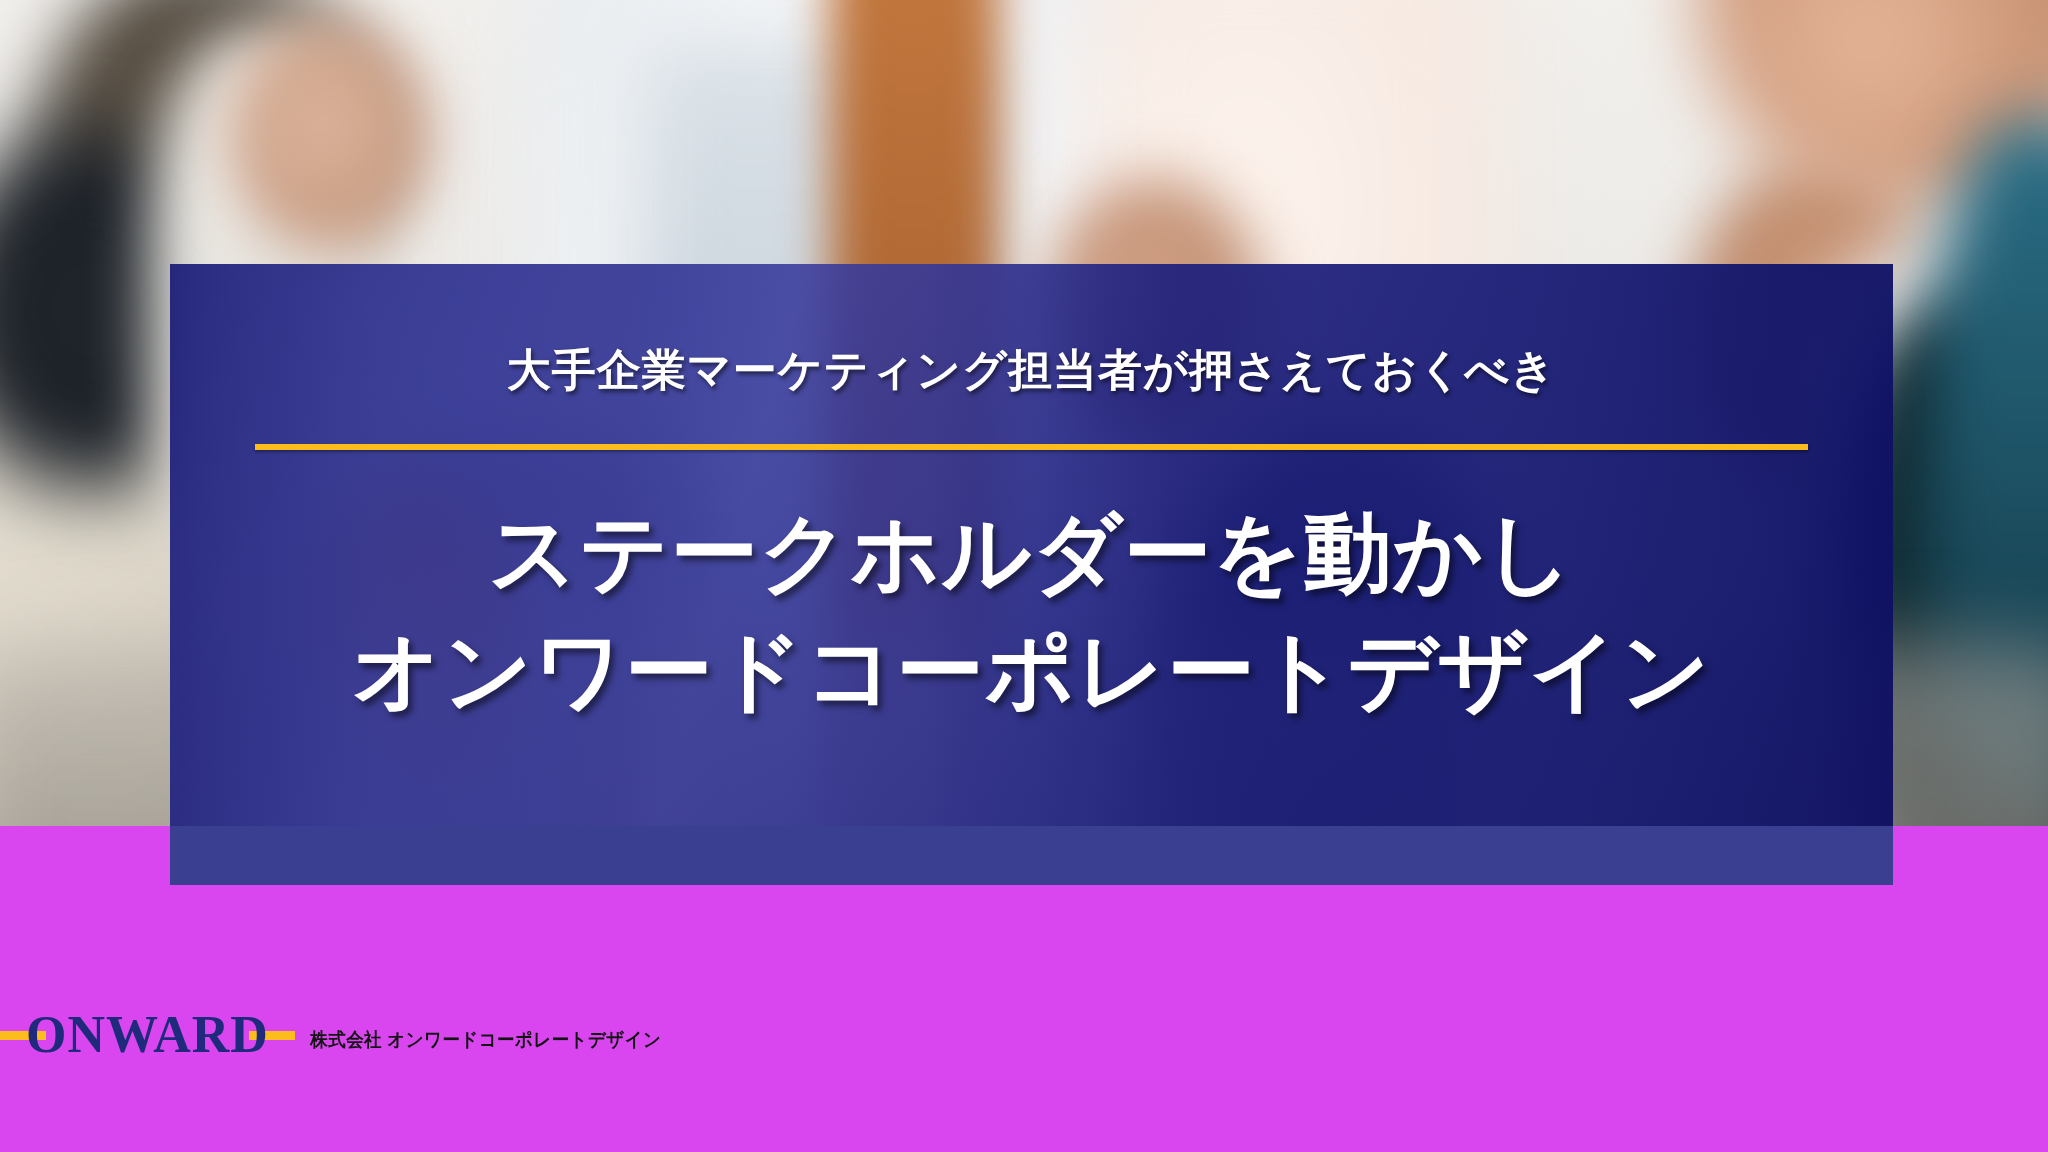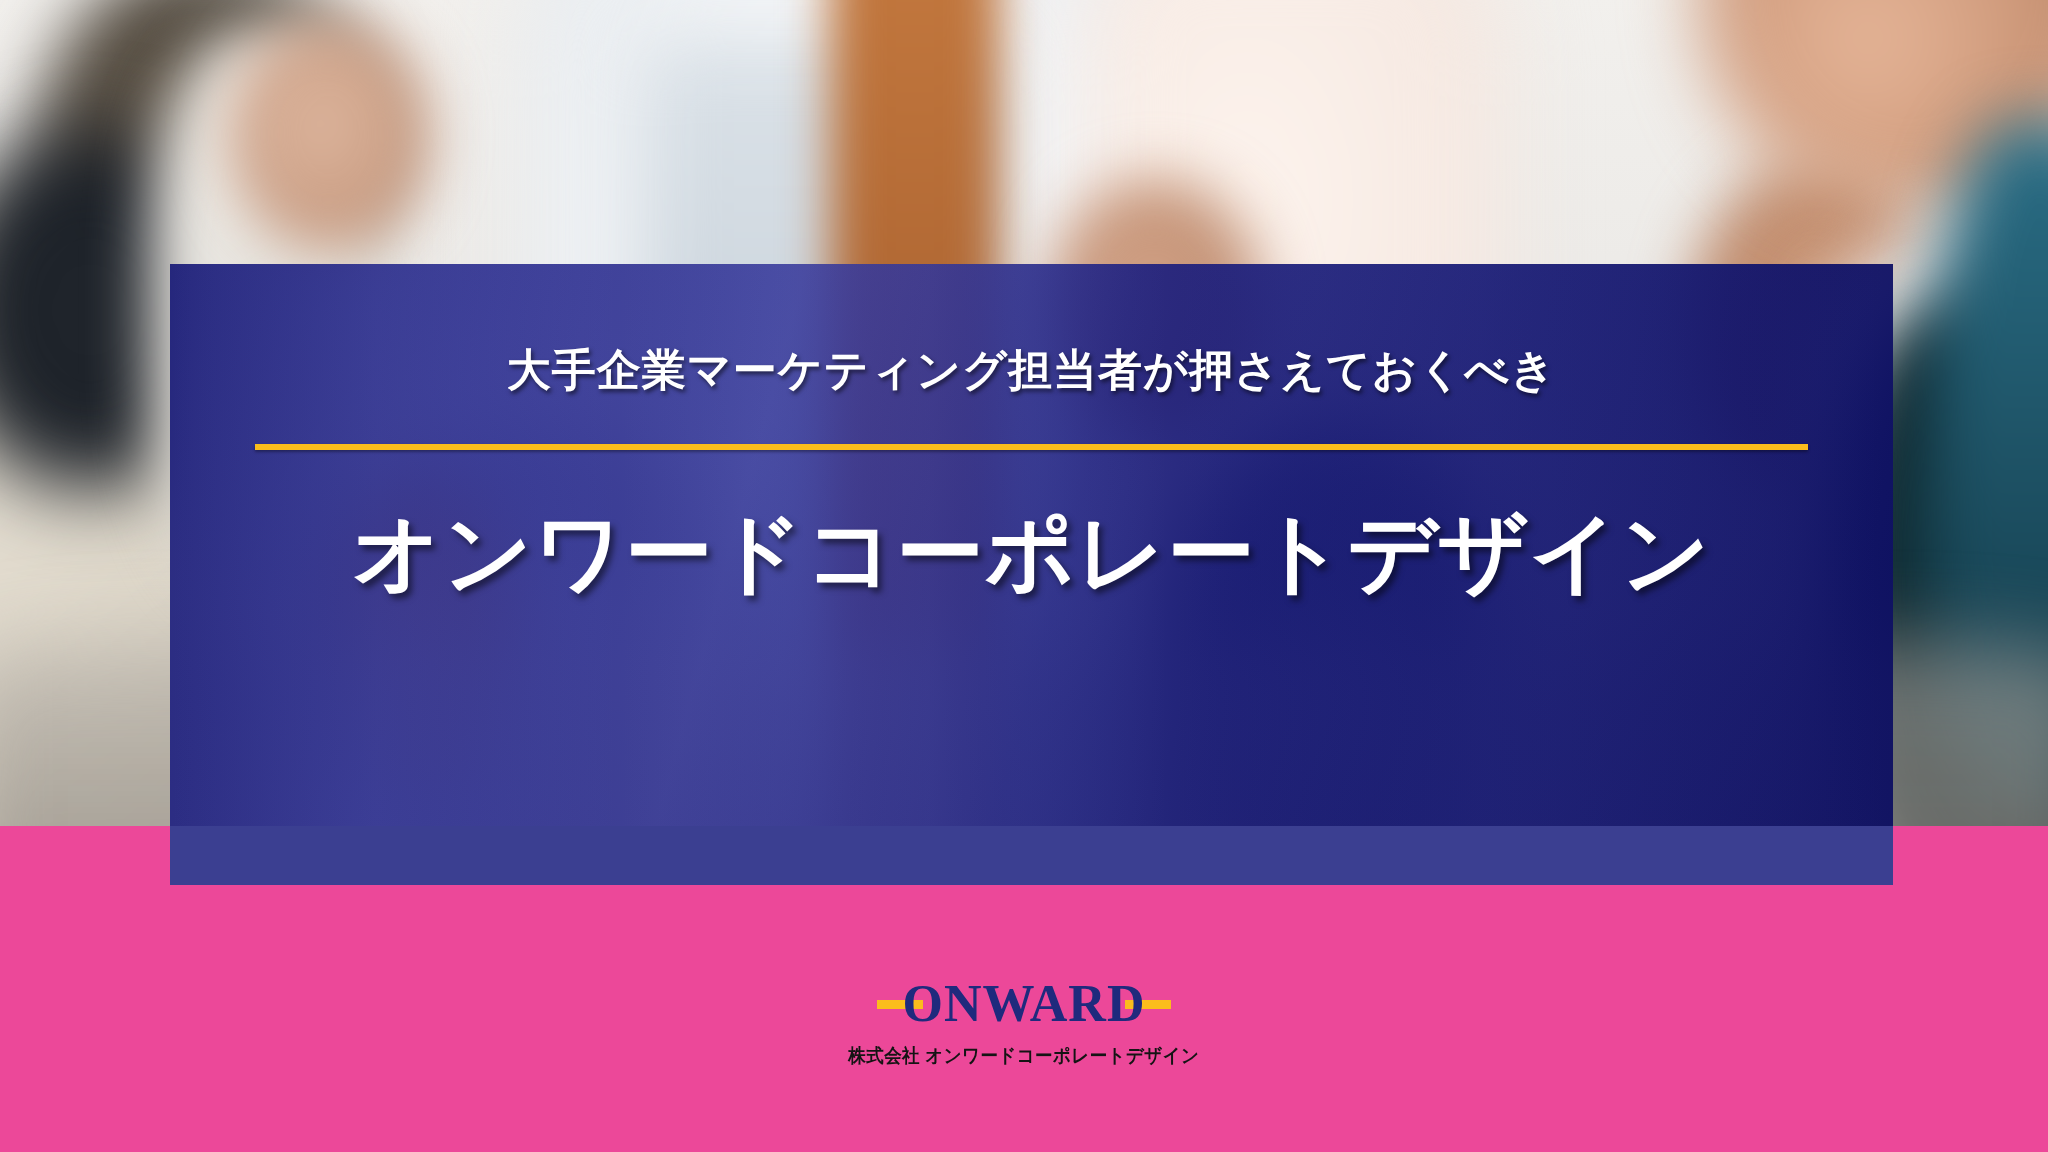--- a/index.html
+++ b/index.html
@@ -12,21 +12,21 @@
     width: 2048px;
     height: 1152px;
     overflow: hidden;
     font-family: "Liberation Sans", "DejaVu Sans", sans-serif;
   }
 
   #slide {
     position: relative;
     width: 2048px;
     height: 1152px;
-    background: #ec4899;
+    background: #d946ef;
     overflow: hidden;
   }
 
   
   .photo {
     position: absolute;
     left: 0;
     top: 0;
     width: 2048px;
     height: 826px;
@@ -252,21 +252,21 @@
   .title-line { display: block; }
 
   
   .logo-area {
     position: absolute;
     left: 0;
     top: 975px;
     width: 100%;
     height: 120px;
     display: flex;
-    flex-direction: column;
+    flex-direction: row;
     align-items: center;
     justify-content: flex-start;
   }
   .logo-mark {
     position: relative;
     display: flex;
     align-items: center;
     justify-content: center;
     height: 58px;
   }
@@ -329,20 +329,21 @@
 
   <div class="panel">
     <div class="panel-over-photo"></div>
     <div class="panel-below-photo"></div>
 
     <div class="subtitle">大手企業マーケティング担当者が押さえておくべき</div>
 
     <div class="gold-rule"></div>
 
     <div class="title">
+      <span class="title-line">ステークホルダーを動かし</span>
       <span class="title-line">オンワードコーポレートデザイン</span>
     </div>
   </div>
 
   <div class="logo-area">
     <div class="logo-mark">
       <span class="logo-bar left"></span>
       <span class="logo-word">ONWARD</span>
       <span class="logo-bar right"></span>
     </div>

